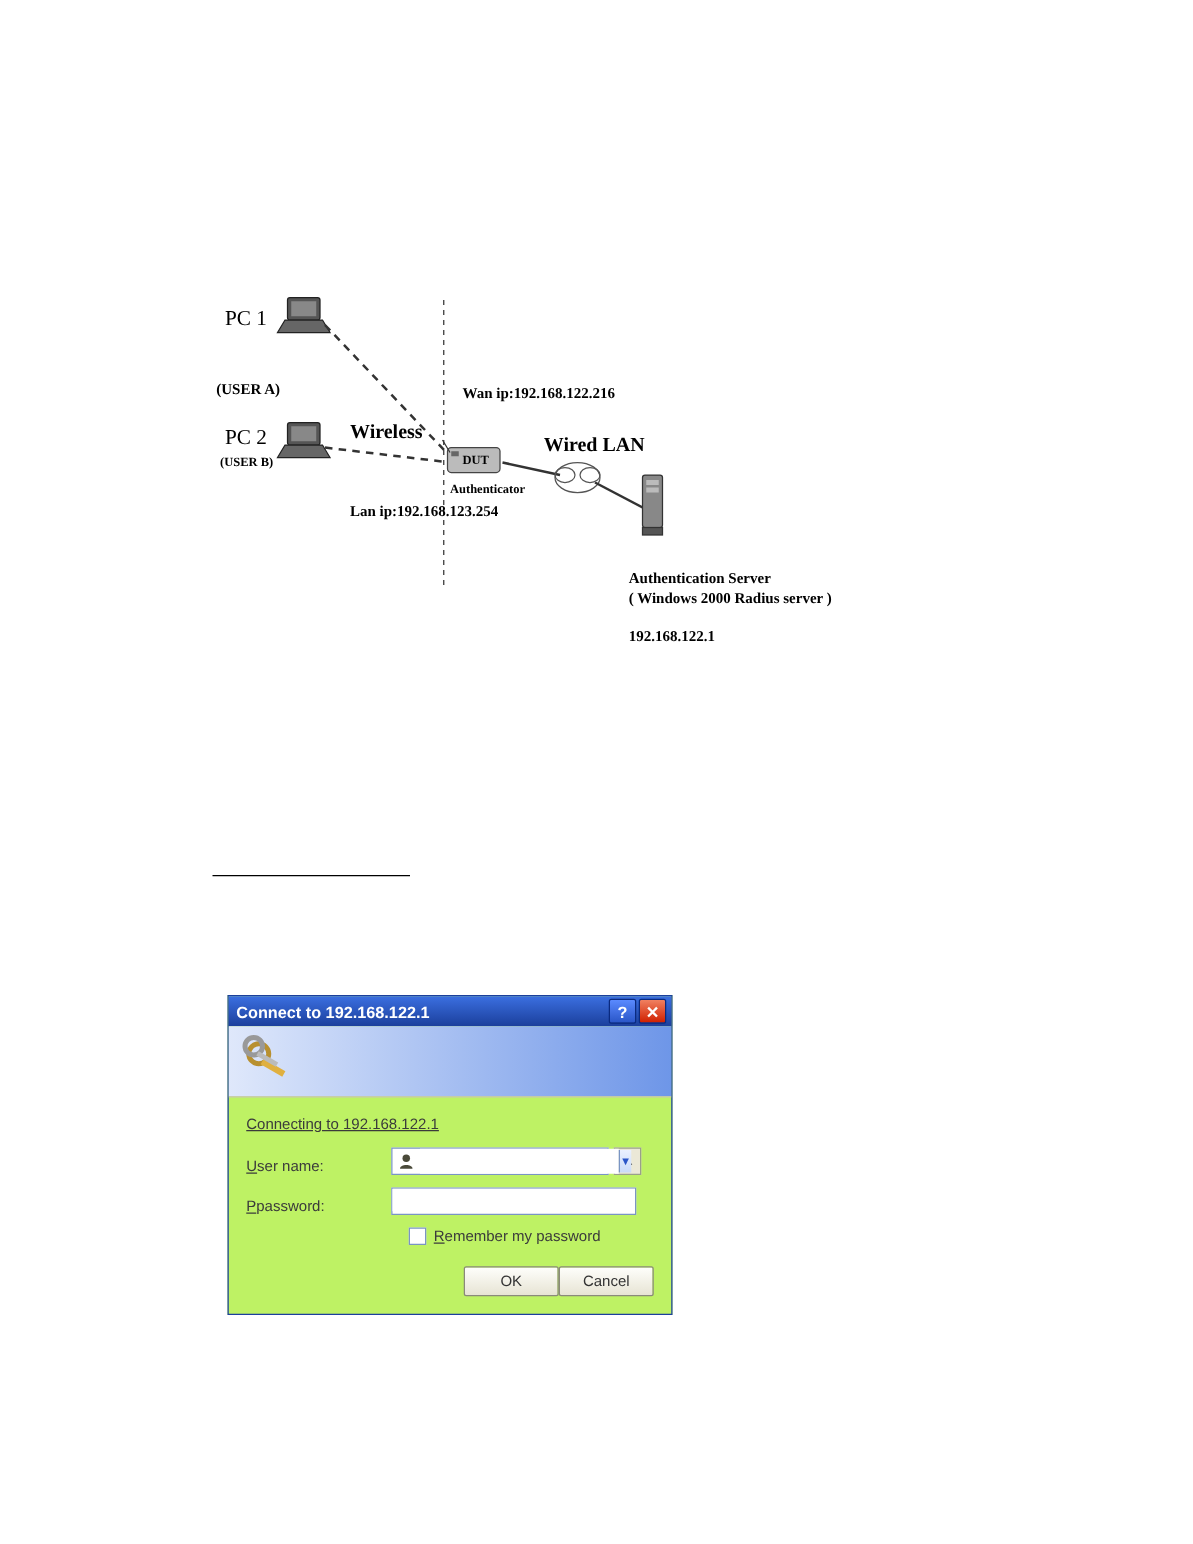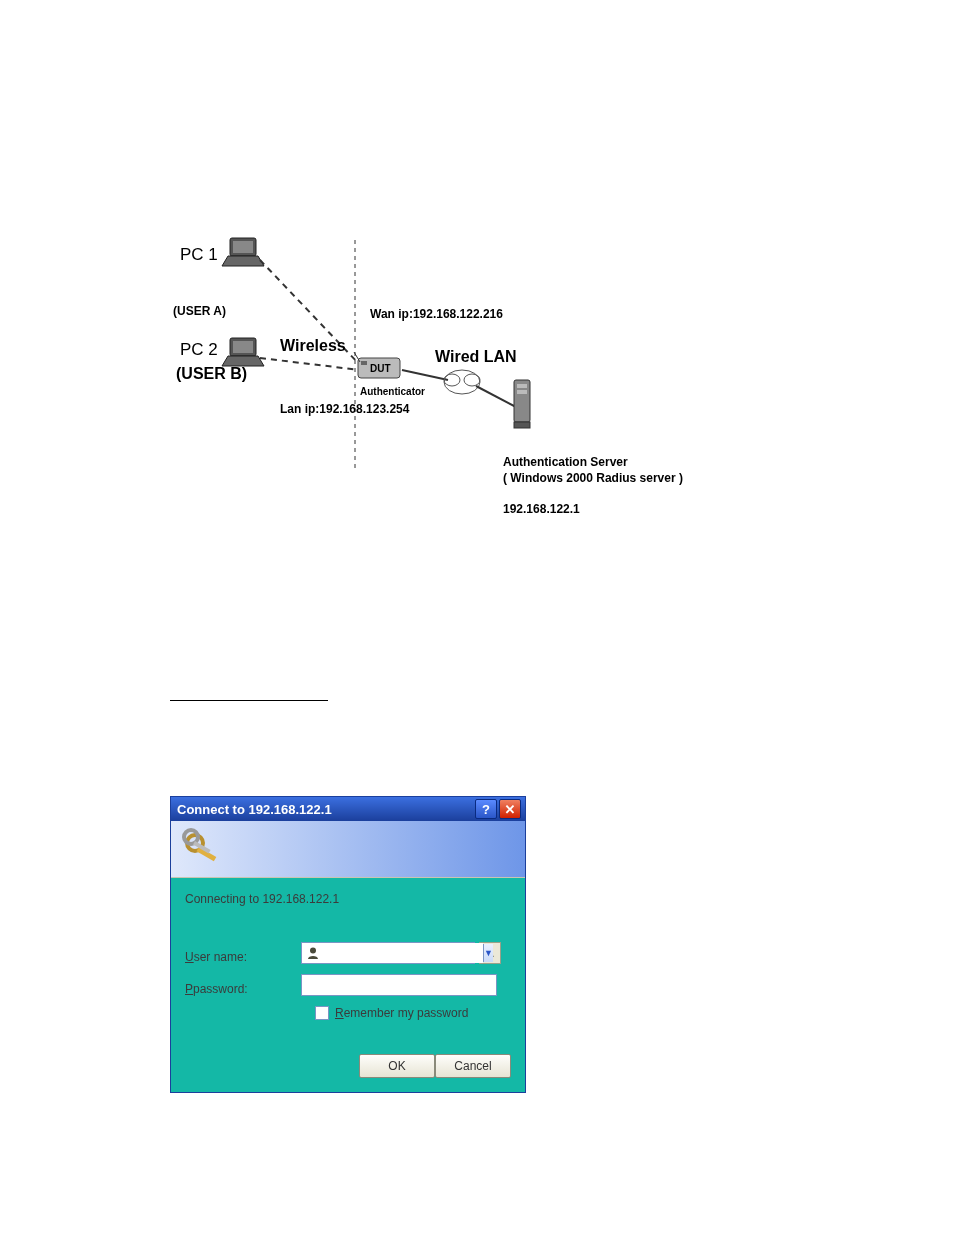--- a/index.html
+++ b/index.html
@@ -18,50 +18,50 @@
   }
   
   .topology {
     position: absolute;
     left: 170px;
     top: 230px;
     width: 540px;
     height: 300px;
   }
   .topology svg { position: absolute; left: 0; top: 0; }
-  .tp-label { position: absolute; font-family: Liberation Sans, sans-serif; color: #000; }
+  .tp-label { position: absolute; font-family: Liberation Serif, serif; color: #000; }
   .pc1-lbl { left: 10px; top: 15px; font-size: 17px; }
   .pc1-sub { left: 3px; top: 38px; font-size: 12px; font-weight: bold; margin-top: 36px; }
   .pc2-lbl { left: 10px; top: 110px; font-size: 17px; }
-  .pc2-sub { left: 6px; top: 135px; font-size: 16px; font-weight: bold; }
+  .pc2-sub { left: 6px; top: 135px; font-size: 10px; font-weight: bold; }
   .wireless-lbl { left: 110px; top: 107px; font-size: 16px; font-weight: bold; }
   .wan-ip-lbl { left: 200px; top: 77px; font-size: 12px; font-weight: bold; }
   .dut-lbl { left: 200px; top: 133px; font-size: 10px; font-weight: bold; text-align: center; }
   .auth-lbl { left: 190px; top: 156px; font-size: 10px; font-weight: bold; }
   .lan-ip-lbl { left: 110px; top: 172px; font-size: 12px; font-weight: bold; }
   .wired-lbl { left: 265px; top: 118px; font-size: 16px; font-weight: bold; }
   .authsrv-lbl { left: 333px; top: 225px; font-size: 12px; font-weight: bold; }
   .authsrv-sub { left: 333px; top: 241px; font-size: 12px; font-weight: bold; }
   .authsrv-ip { left: 333px; top: 272px; font-size: 12px; font-weight: bold; }
   .underline-bar {
     position: absolute;
     left: 0px;
     top: 470px;
     width: 158px;
     border-bottom: 1px solid #000;
   }
 
   
   .dialog {
     position: absolute;
-    left: 170px;
+    left: 182px;
     top: 796px;
     width: 354px;
     border: 1px solid #1b3f9c;
-    background: #14b8a6;
+    background: #bef264;
     box-shadow: 0 0 0 0;
     font-family: Tahoma, Arial, sans-serif;
   }
   .titlebar {
     height: 24px;
     background: linear-gradient(#3b6fe0, #1b3f9c);
     display: flex;
     align-items: center;
     padding: 0 4px 0 6px;
     color: #fff;
@@ -86,21 +86,21 @@
     border-bottom: 1px solid #c9c5b1;
   }
   .keys {
     position: absolute; left: 10px; top: 6px; width: 44px; height: 44px;
   }
   .dlg-body {
     padding: 14px 14px 10px 14px;
     color: #3b3b3b;
     font-size: 12px;
   }
-  .connect-line { margin-bottom: 36px; }
+  .connect-line { margin-bottom: 12px; text-decoration: underline; }
   .form-row { display: flex; align-items: flex-end; margin-bottom: 10px; }
   .form-row .label { width: 116px; }
   .combo {
     position: relative;
     display: flex; align-items: center;
     border: 1px solid #7a95c4;
     background: #fff;
     height: 20px;
     width: 172px;
   }
@@ -126,21 +126,21 @@
     background: #ebe8d7;
     font-size: 11px;
     color: #555;
     display:flex; align-items:center; justify-content:center;
   }
   .pw-input {
     border: 1px solid #7a95c4; background: #fff;
     height: 20px; width: 194px;
   }
   .pw-input input { width: 100%; border: none; outline: none; height: 18px; font-size: 12px; padding: 0 4px; box-sizing: border-box; }
-  .check-row { margin-left: 130px; display:flex; align-items:flex-start; font-size:12px; color:#3b3b3b; margin-top: 6px; margin-bottom: 24px; }
+  .check-row { margin-left: 130px; display:flex; align-items:flex-start; font-size:12px; color:#3b3b3b; margin-top: 6px; margin-bottom: 7px; }
   .check-row .chk {
     width: 12px; height: 12px; border: 1px solid #7a95c4; background:#fff; margin-right: 6px;
   }
   .dlg-buttons {
     display: flex; justify-content: flex-end; padding: 0 14px 14px 14px; gap: 0;
   }
   .btn {
     width: 74px; height: 22px;
     border: 1px solid #8a8a7a;
     background: linear-gradient(#fefefb,#e7e4d4);

